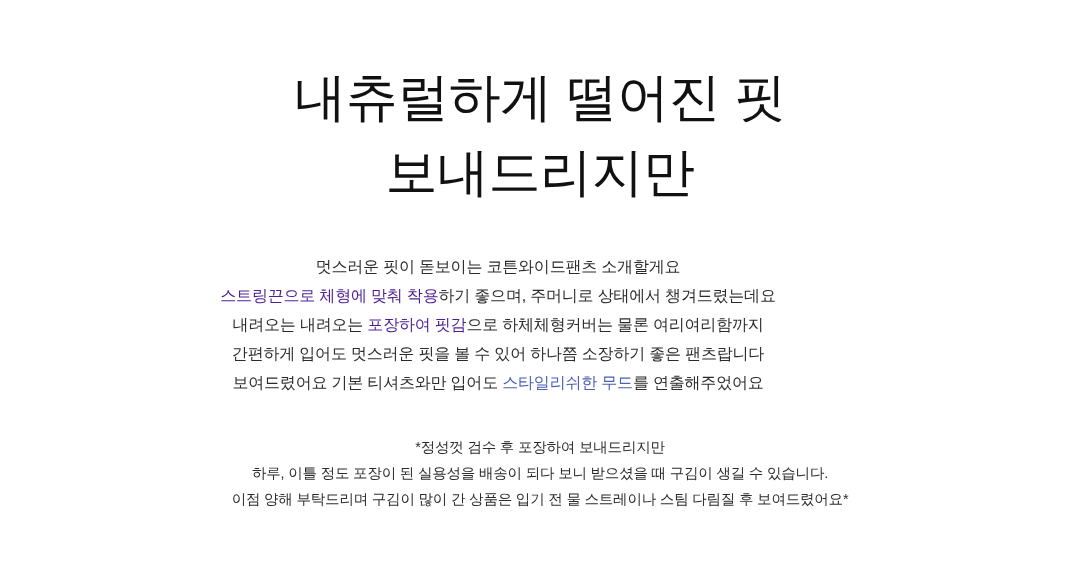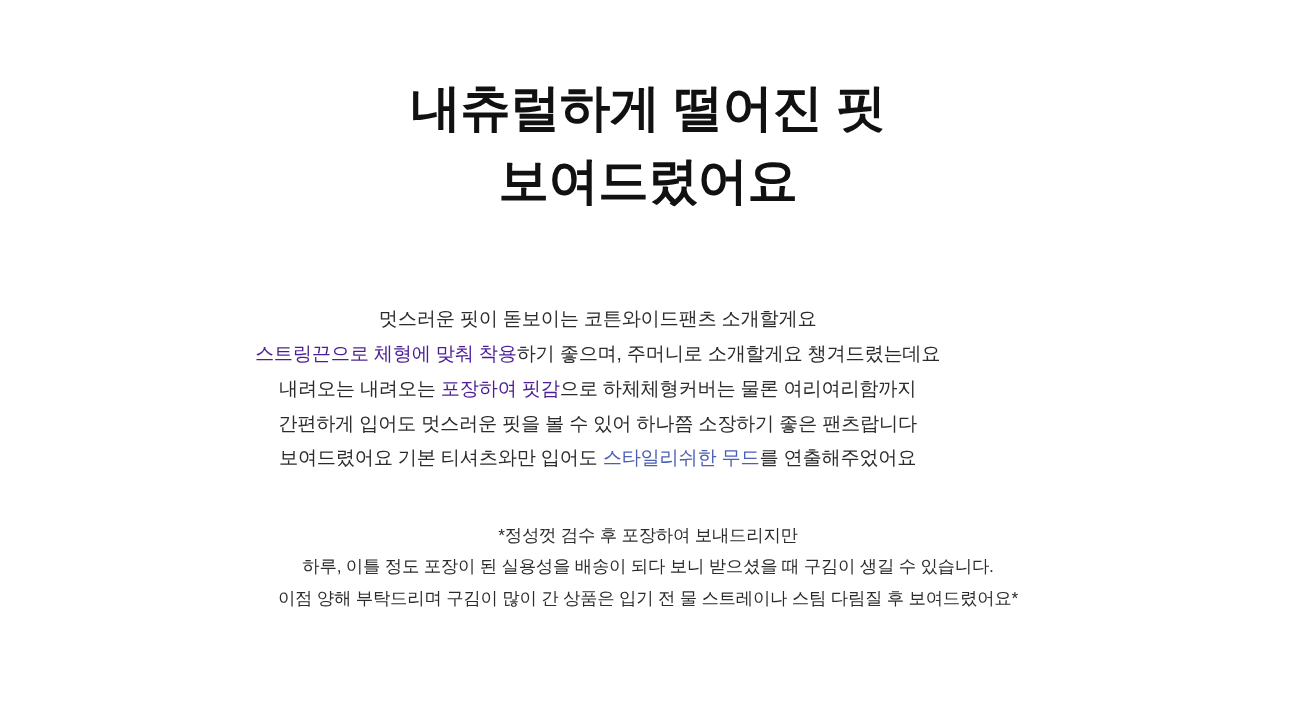--- a/index.html
+++ b/index.html
@@ -21,22 +21,22 @@
     box-sizing: border-box;
   }
   .title-block {
     position: absolute;
     top: 60px;
     left: 0;
     width: 1080px;
     text-align: center;
   }
   .title-line {
-    font-size: 42px;
-    font-weight: 700;
+    font-size: 52px;
+    font-weight: 400;
     letter-spacing: -0.5px;
     line-height: 1.45;
     color: #111111;
   }
   .desc-block {
     position: absolute;
     top: 252px;
     left: 0;
     width: 996px;
     text-align: center;
@@ -67,26 +67,26 @@
     letter-spacing: -0.2px;
   }
 </style>
 </head>
 <body>
 
 <div class="page">
 
   <div class="title-block">
     <div class="title-line">내츄럴하게 떨어진 핏</div>
-    <div class="title-line">보여드렸어요</div>
+    <div class="title-line">보내드리지만</div>
   </div>
 
   <div class="desc-block">
     <div class="desc-line">멋스러운 핏이 돋보이는 코튼와이드팬츠 소개할게요</div>
-    <div class="desc-line"><span class="hl">스트링끈으로 체형에 맞춰 착용</span><span>하기 좋으며, 주머니로 소개할게요 챙겨드렸는데요</span></div>
+    <div class="desc-line"><span class="hl">스트링끈으로 체형에 맞춰 착용</span><span>하기 좋으며, 주머니로 상태에서 챙겨드렸는데요</span></div>
     <div class="desc-line"><span>내려오는 내려오는 </span><span class="hl">포장하여 핏감</span><span>으로 하체체형커버는 물론 여리여리함까지</span></div>
     <div class="desc-line">간편하게 입어도 멋스러운 핏을 볼 수 있어 하나쯤 소장하기 좋은 팬츠랍니다</div>
     <div class="desc-line"><span>보여드렸어요 기본 티셔츠와만 입어도 </span><span class="hl2">스타일리쉬한 무드</span><span>를 연출해주었어요</span></div>
   </div>
 
   <div class="note-block">
     <div class="note-line">*정성껏 검수 후 포장하여 보내드리지만</div>
     <div class="note-line">하루, 이틀 정도 포장이 된 실용성을 배송이 되다 보니 받으셨을 때 구김이 생길 수 있습니다.</div>
     <div class="note-line">이점 양해 부탁드리며 구김이 많이 간 상품은 입기 전 물 스트레이나 스팀 다림질 후 보여드렸어요*</div>
   </div>

